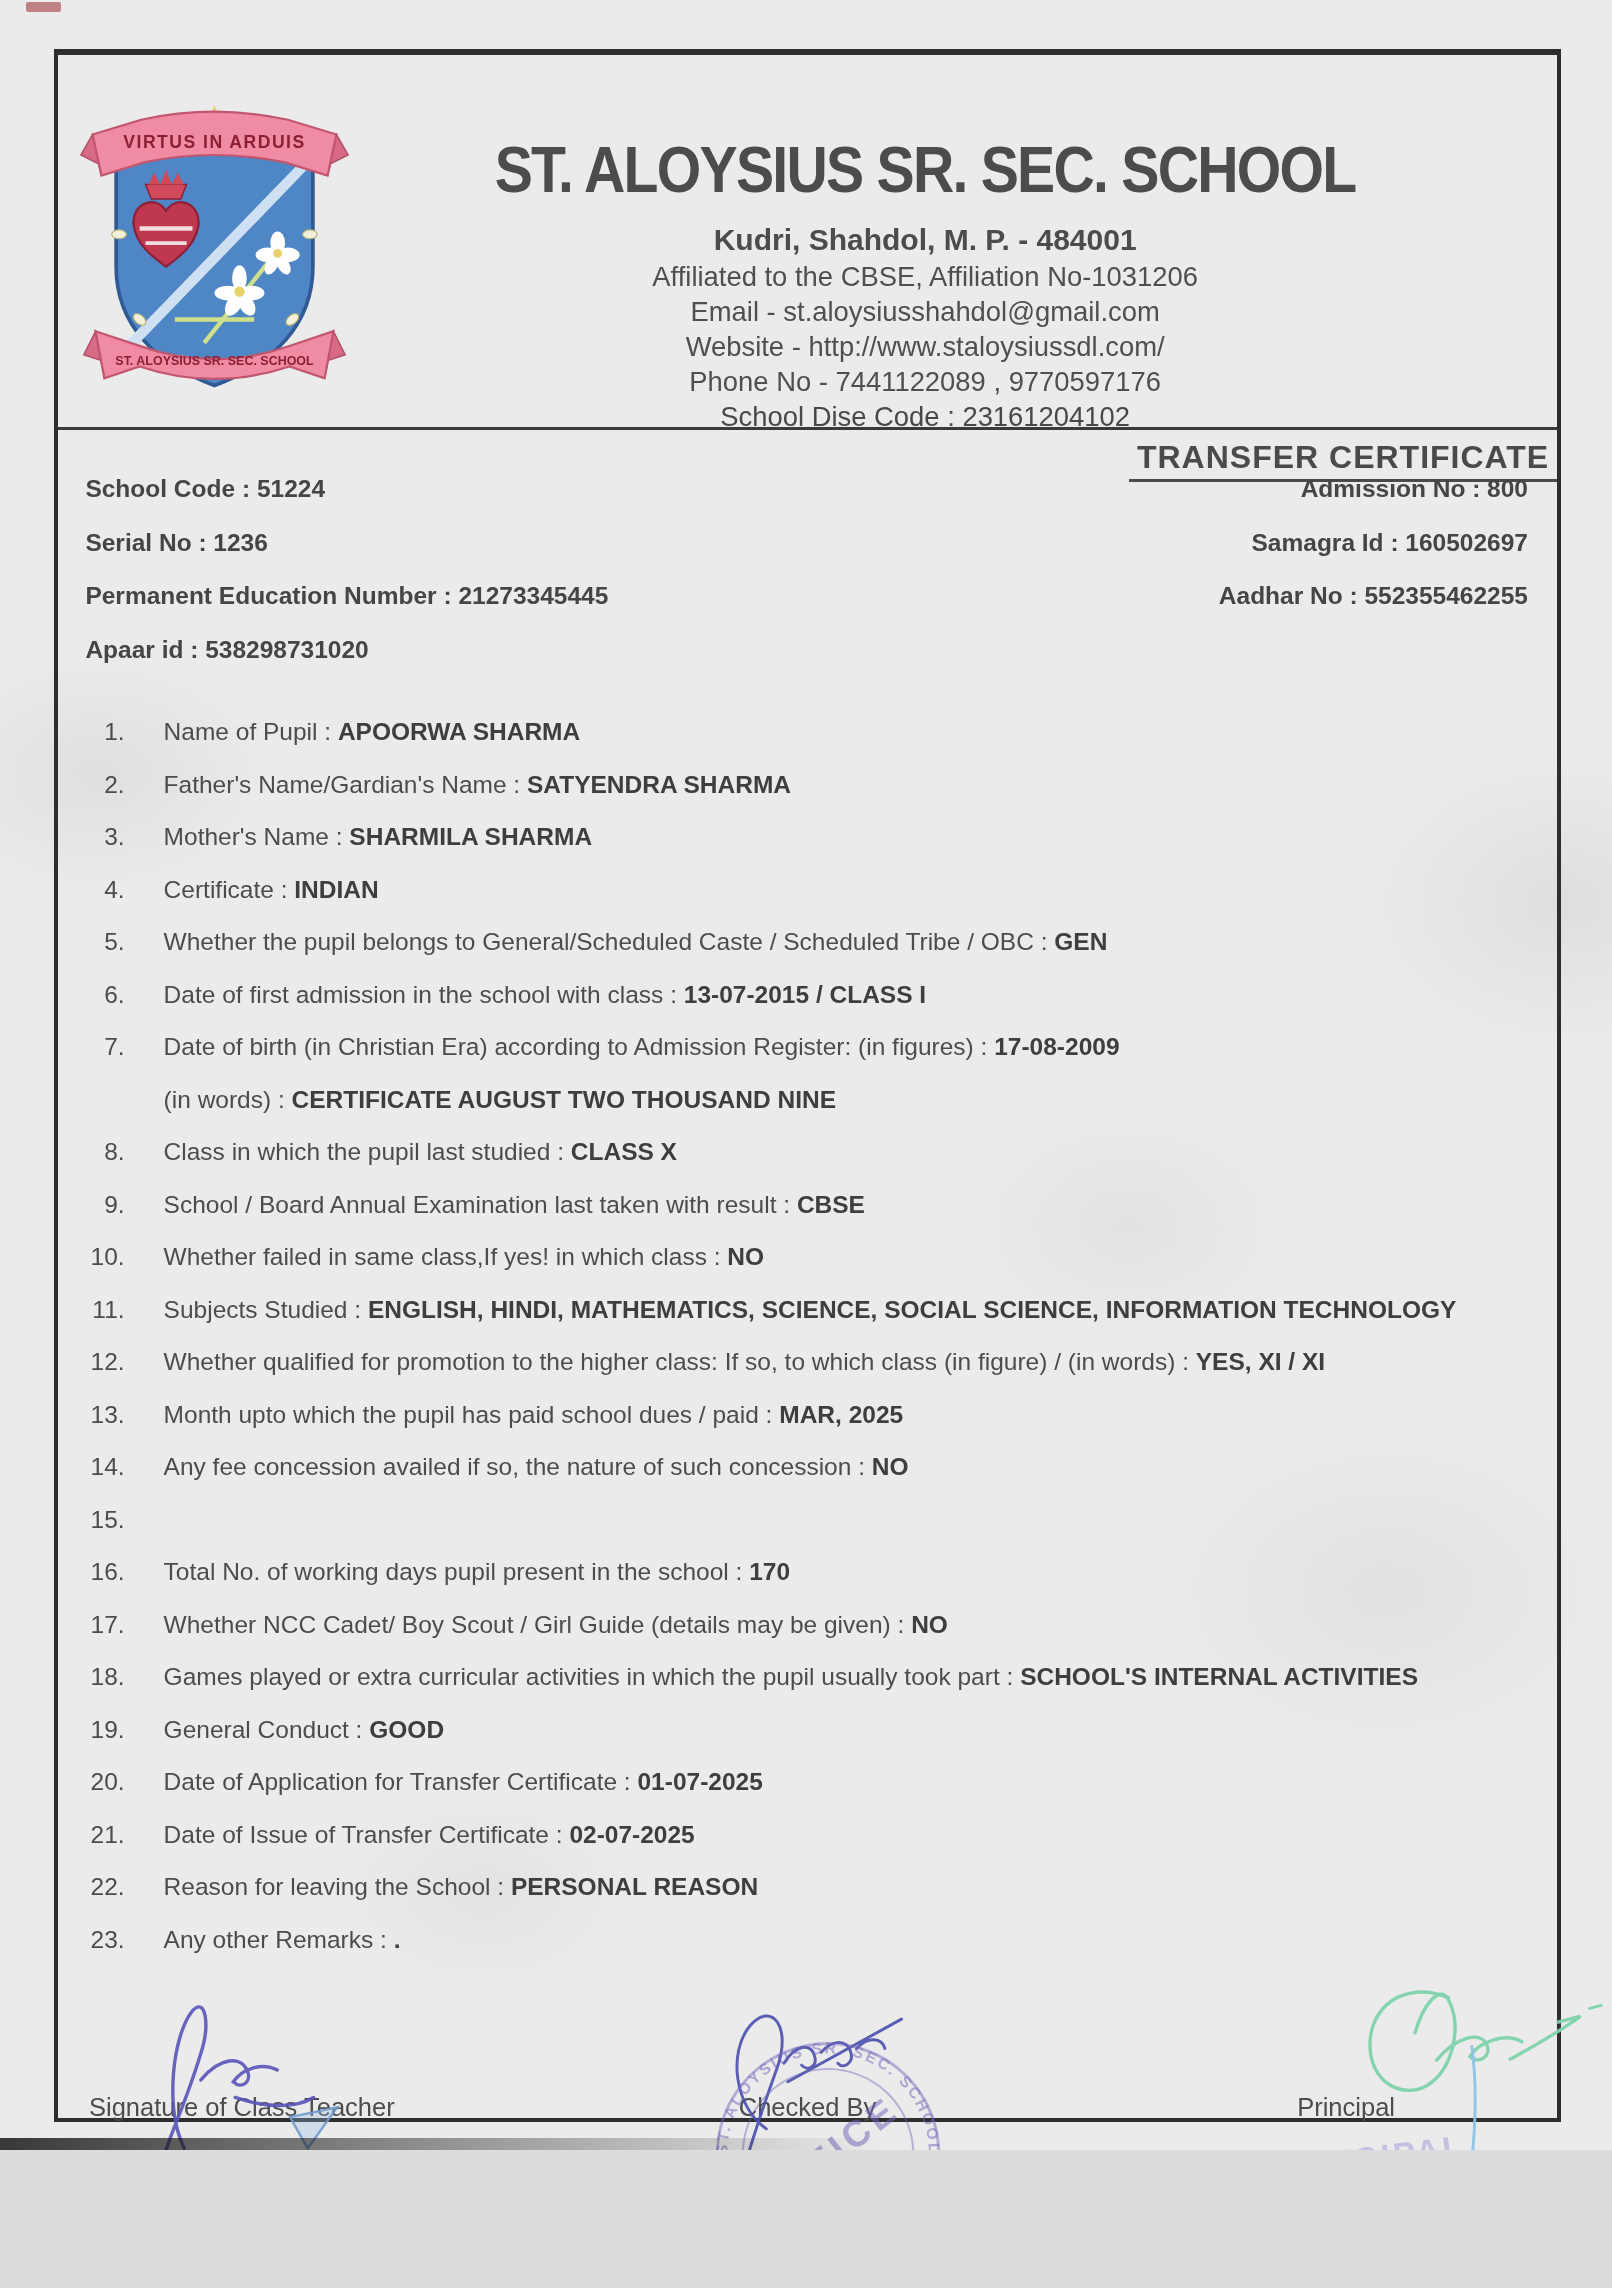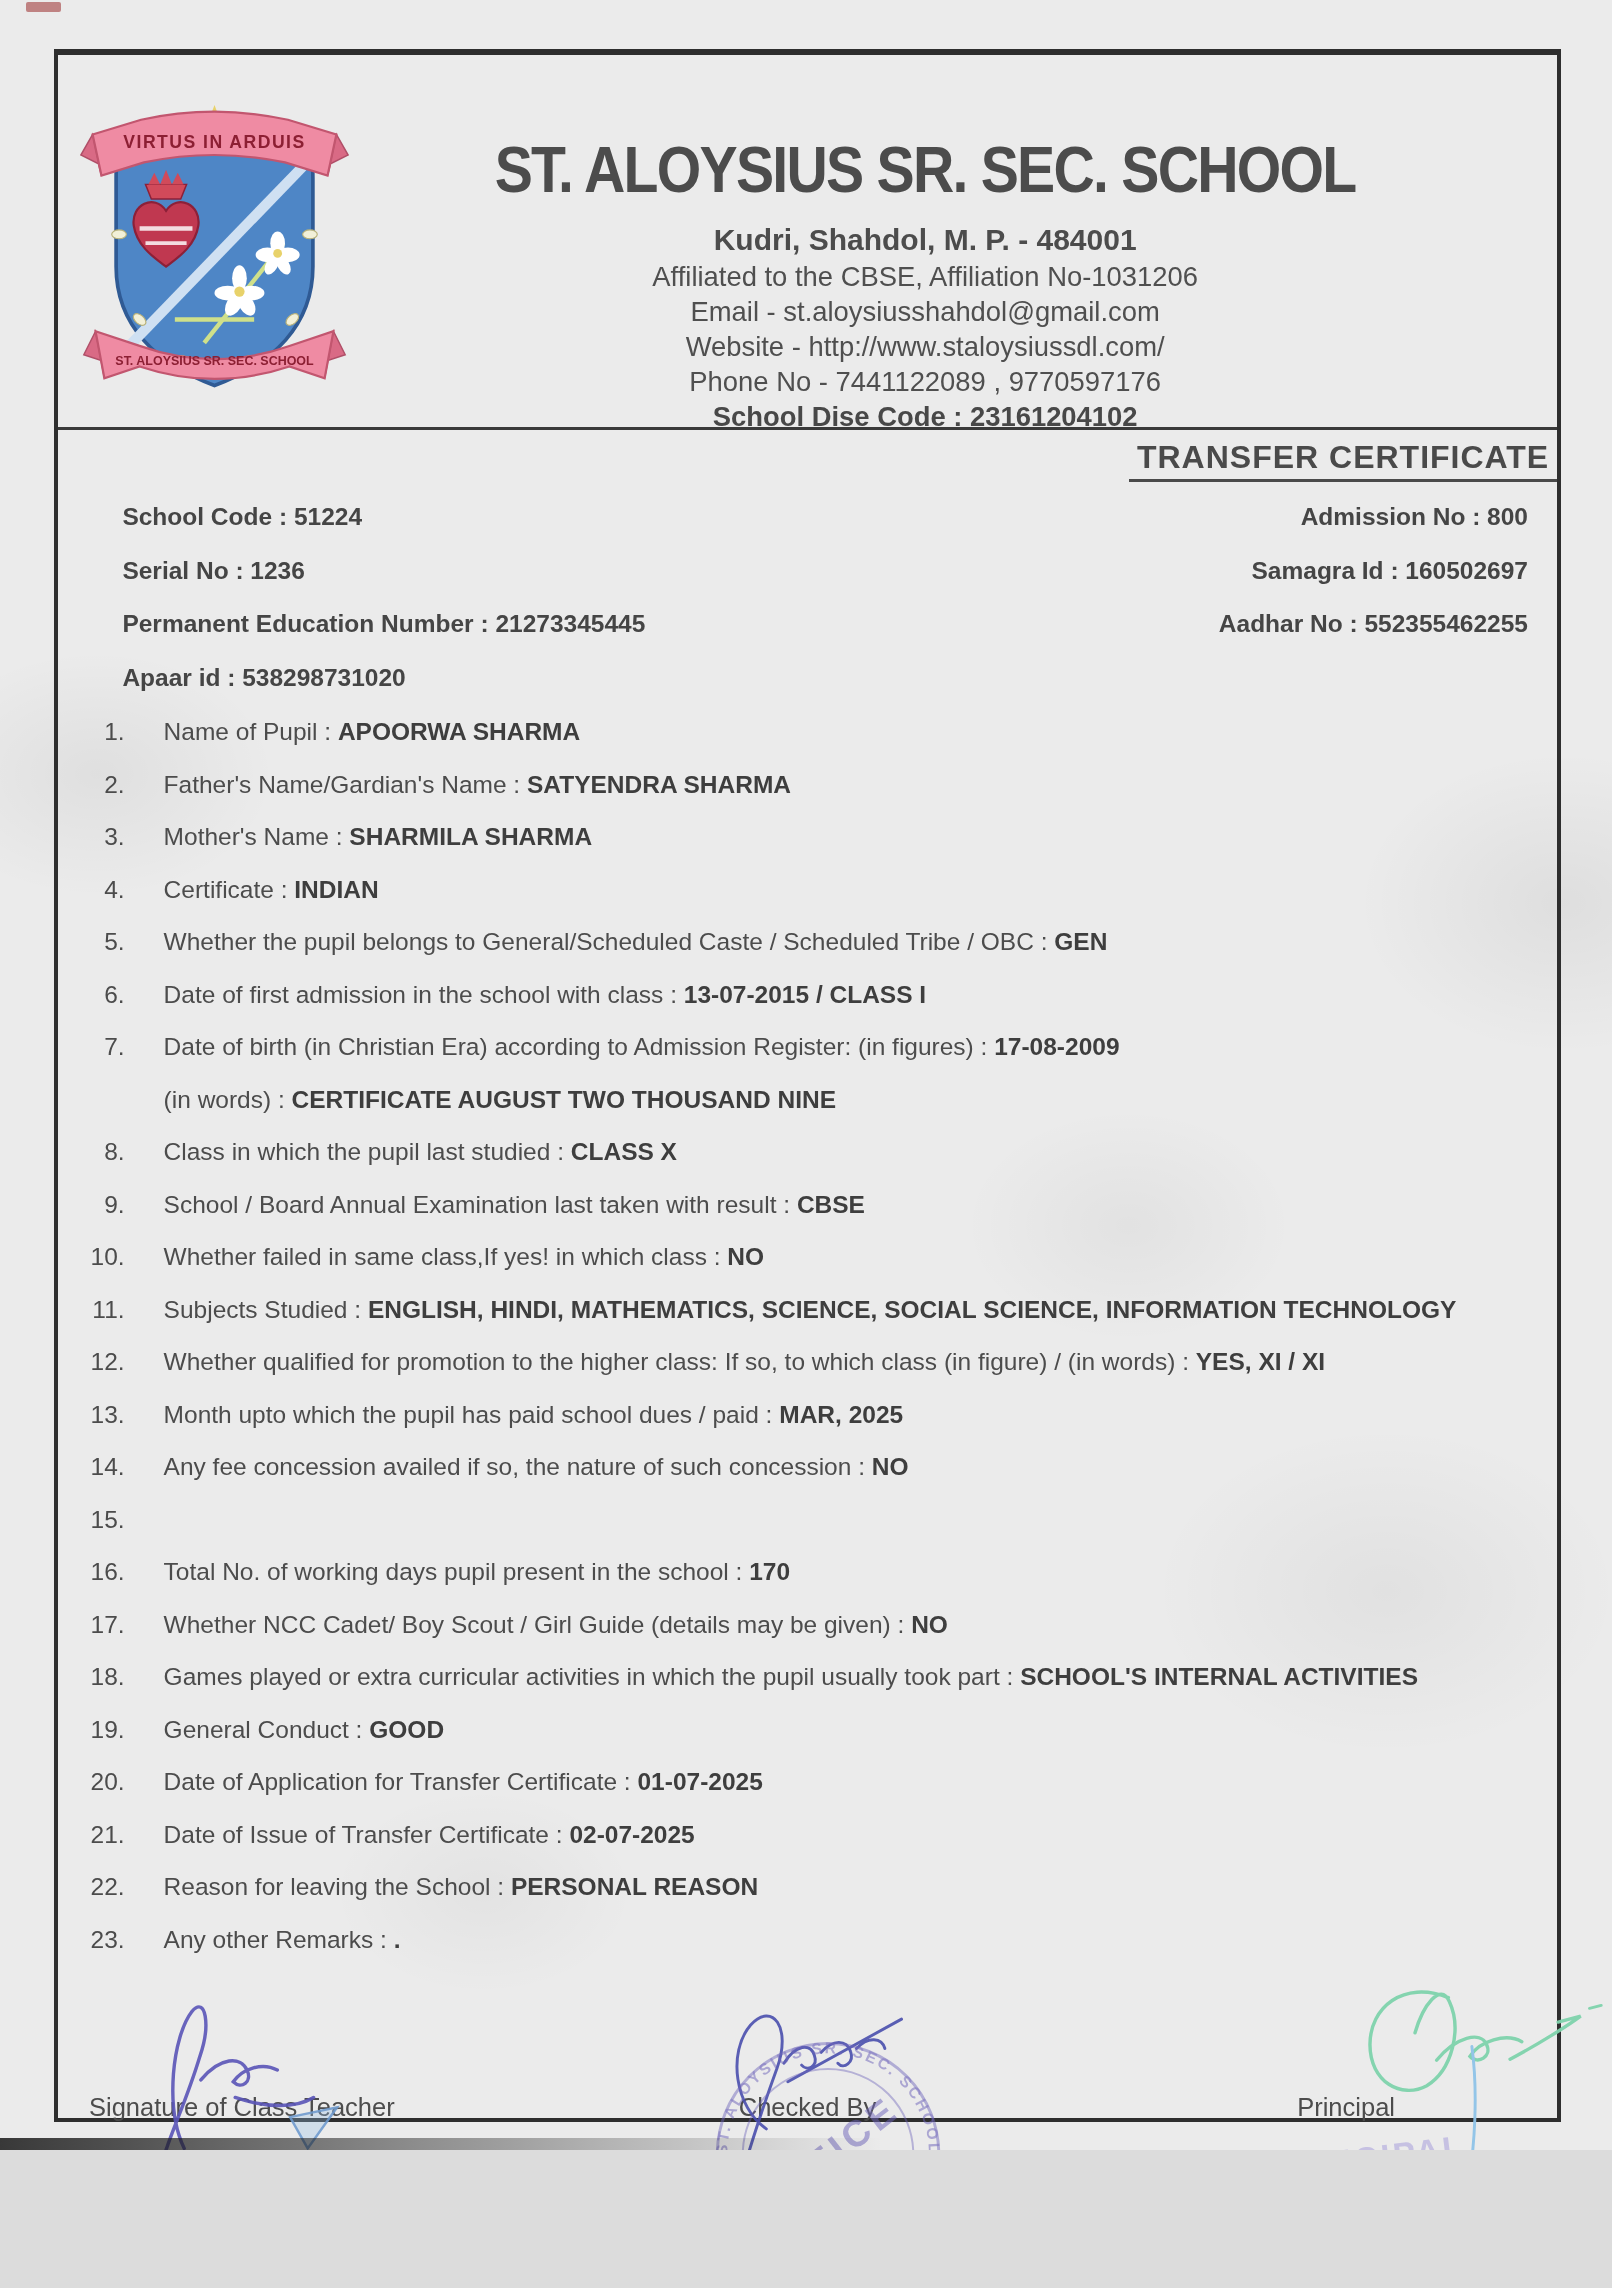--- a/index.html
+++ b/index.html
@@ -21,27 +21,27 @@
     background:transparent;
   }
   
   .logo{position:absolute;left:16.7px;top:47px;width:279px;height:294px;}
   .logo svg{width:100%;height:100%;}
   .header-text{position:absolute;left:250px;right:14.7px;top:55px;text-align:center;}
   .school-name{line-height:67px;margin-top:25.5px;font-weight:bold;color:#4c4c4c;}
   .school-name .condensed{display:inline-block;font-size:65px;letter-spacing:-2px;transform:scaleX(0.88);transform-origin:center;white-space:nowrap;}
   .addr{font-size:30px;font-weight:bold;line-height:39px;color:#4c4c4c;}
   .hline{font-size:27.4px;line-height:35px;color:#4f4f4f;}
-  .hline.bold{font-weight:bold;color:#484848;}
+  .hline.bold{font-weight:normal;color:#484848;}
   .separator{position:absolute;top:372px;left:0;right:0;border-top:3.9px solid #3a3a3a;box-shadow:0 -6.9px 0 -3.9px rgba(70,70,70,0.4);}
   
   .tc-title-wrap{position:absolute;top:384px;left:0;right:0;text-align:right;}
   .tc-title{display:inline-block;font-size:32px;font-weight:bold;letter-spacing:1px;color:#4a4a4a;border-bottom:3.9px solid #4a4a4a;padding:0 7.8px 2.9px 7.8px;}
   
-  .meta{position:absolute;top:447px;left:27.4px;right:29px;display:flex;justify-content:space-between;margin-left:37px;}
+  .meta{position:absolute;top:419px;left:27.4px;right:29px;display:flex;justify-content:space-between;}
   .meta-col{display:flex;flex-direction:column;}
   .meta-col.right{text-align:right;}
   .meta-row{font-size:24.5px;font-weight:bold;line-height:29px;margin-bottom:24.5px;color:#454545;}
   
   .items{position:absolute;top:664px;left:19.6px;right:19.6px;}
   .item-row{display:flex;font-size:24.5px;line-height:26.5px;margin-bottom:26px;color:#4c4c4c;}
   .item-num{flex:0 0 47px;width:47px;text-align:right;margin-right:39px;}
   .item-text b{color:#3e3e3e;}
   
   .sig-label{position:absolute;bottom:-3.9px;font-size:25.5px;color:#4c4c4c;white-space:nowrap;}

